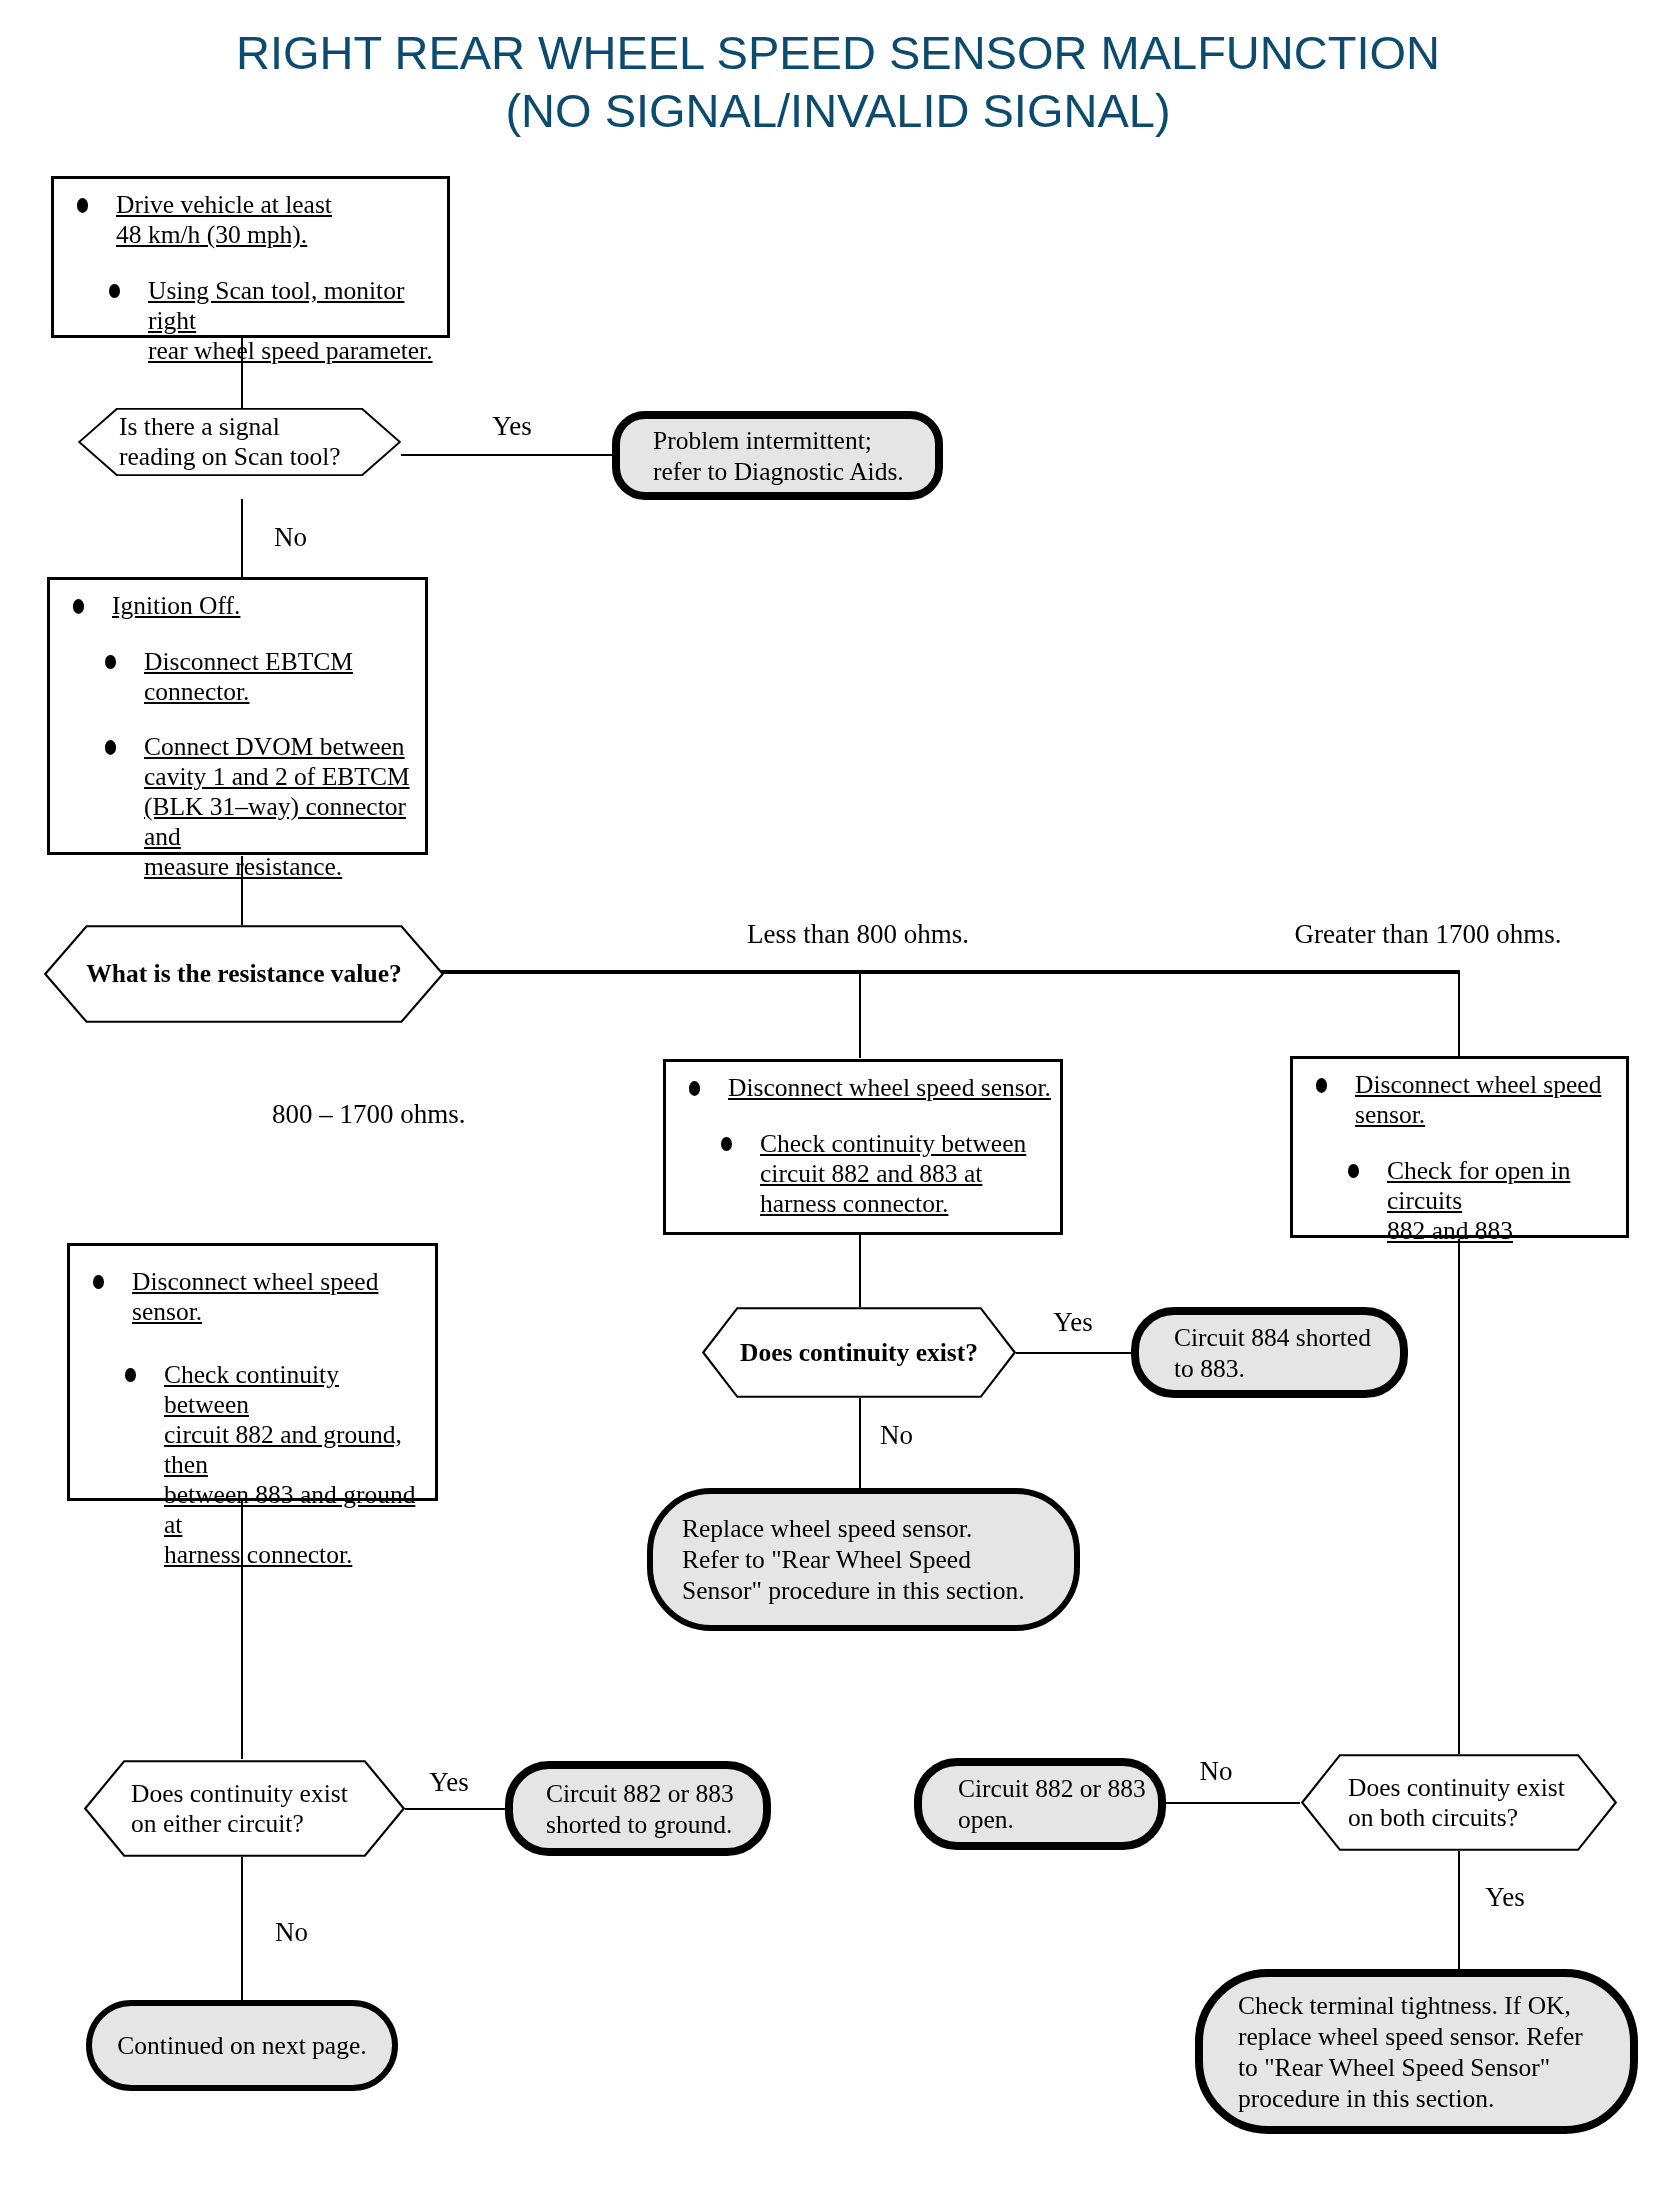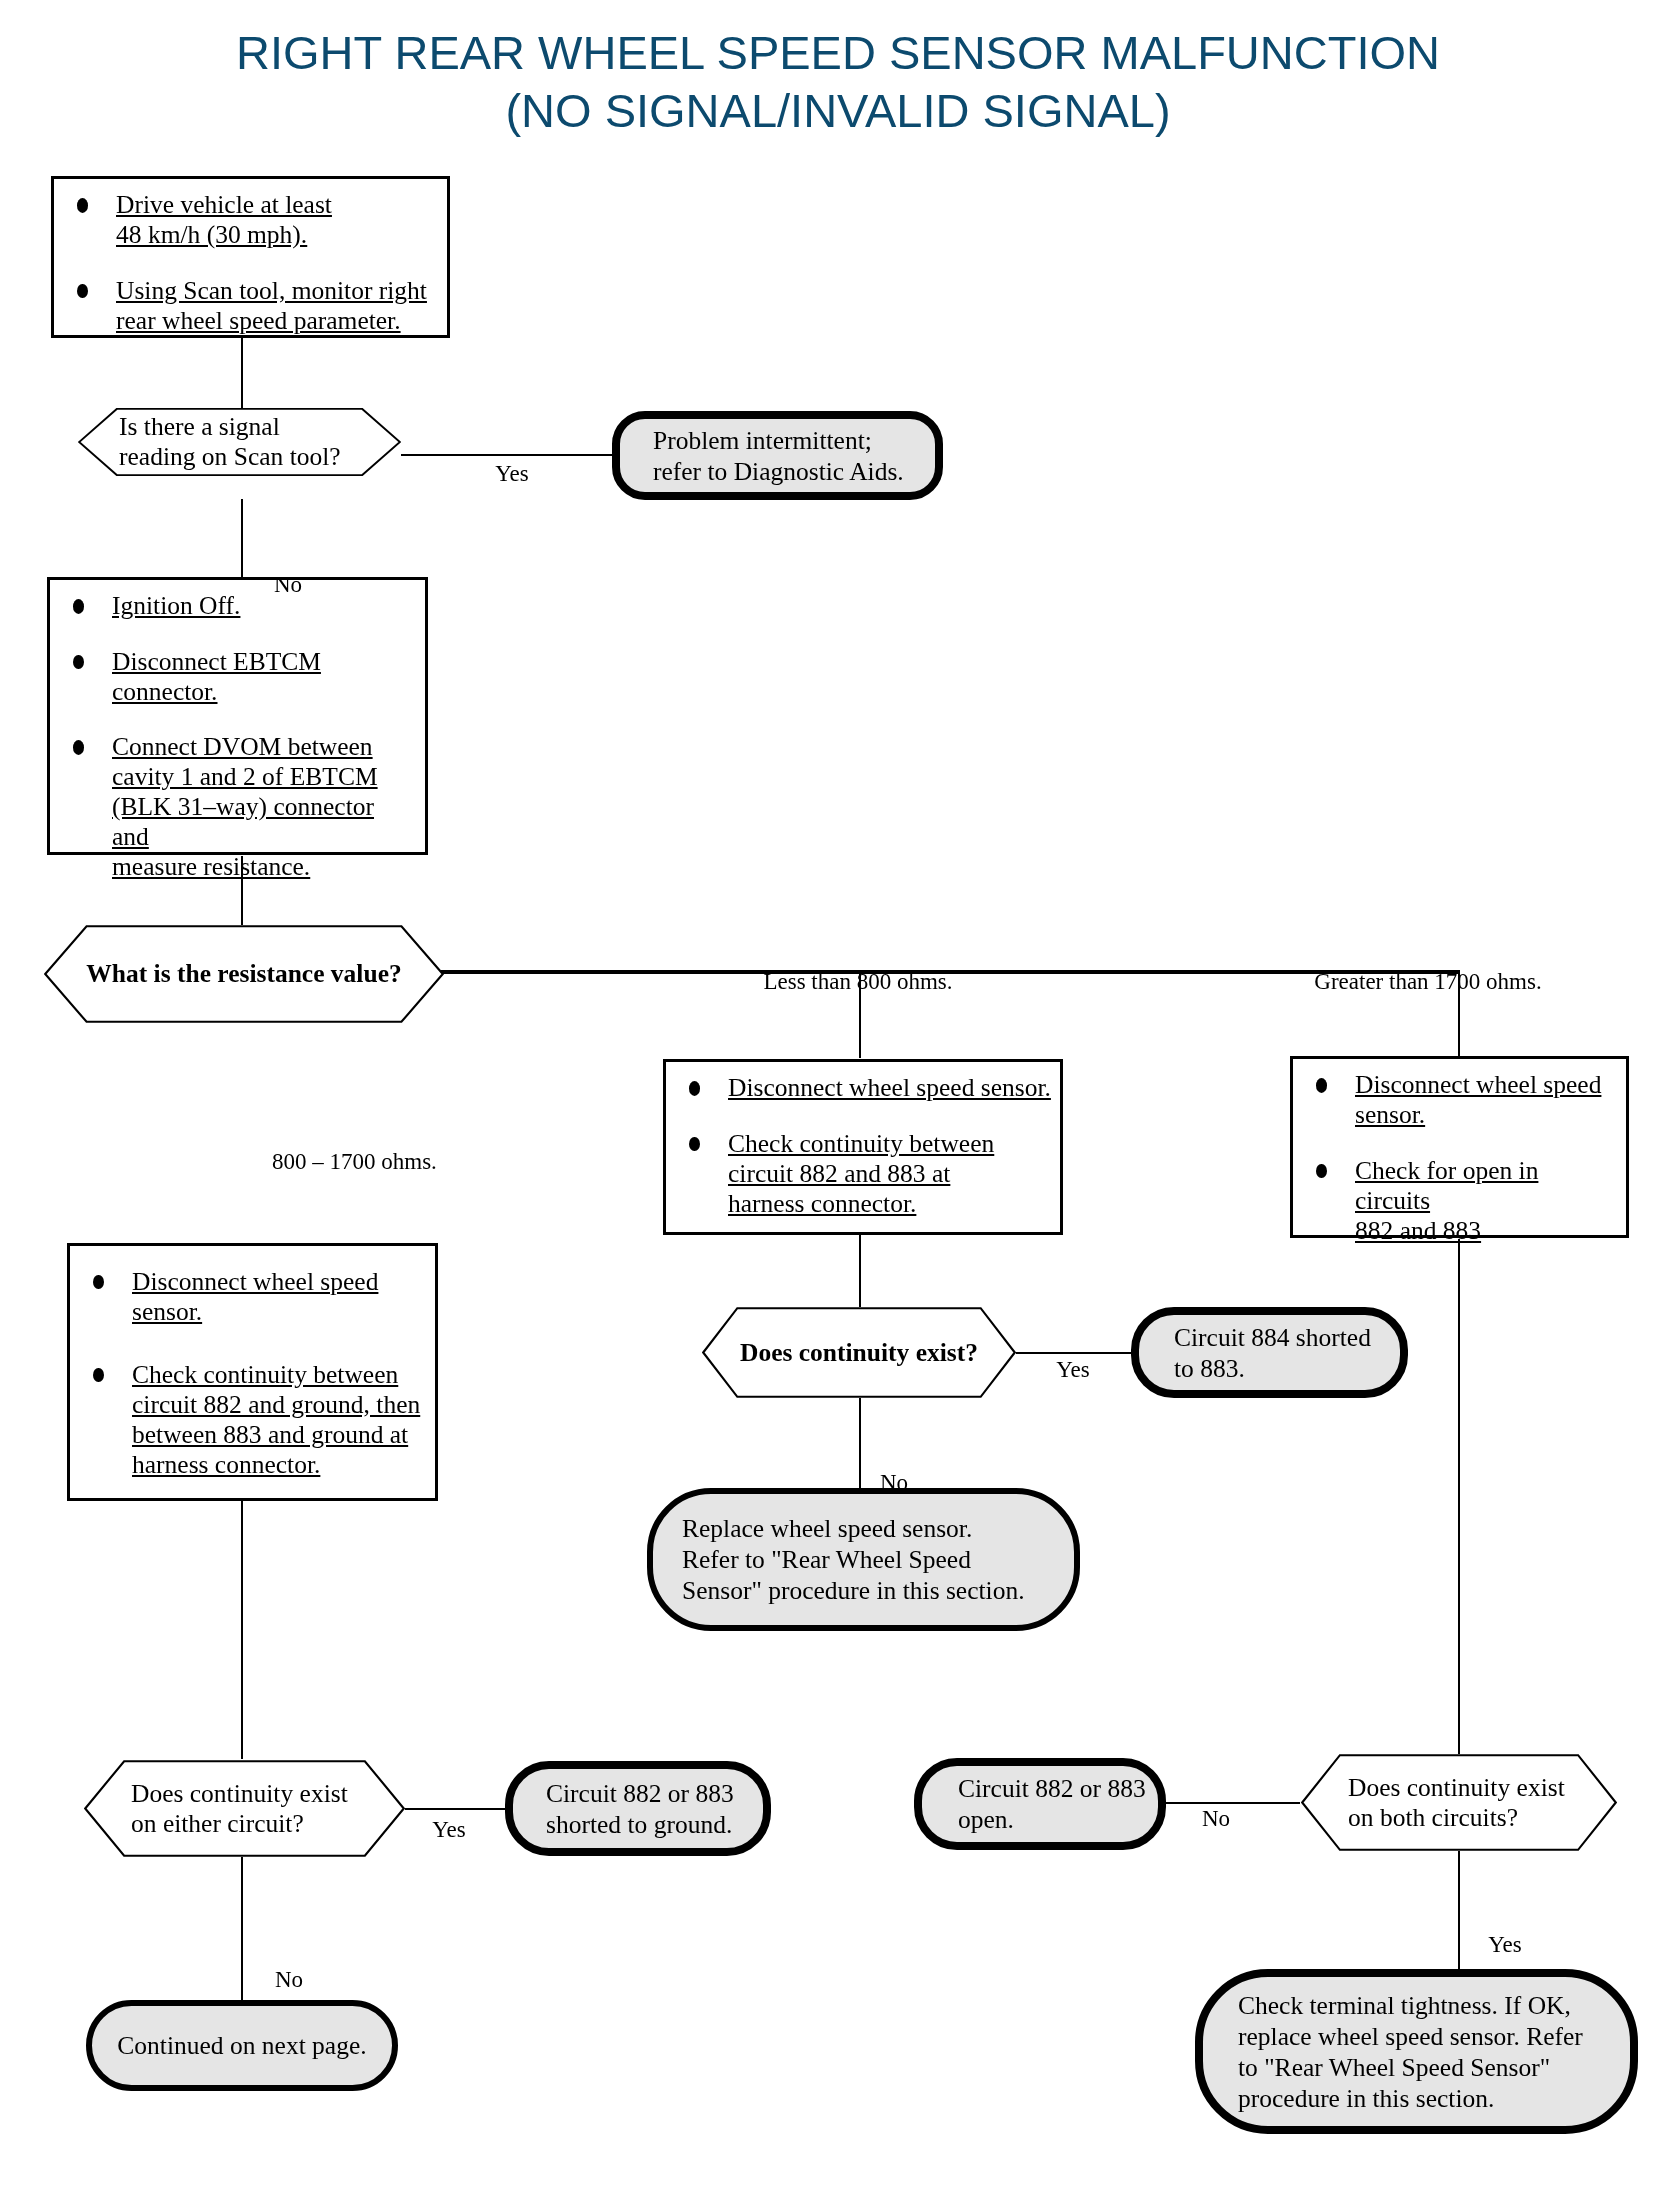--- a/index.html
+++ b/index.html
@@ -5,42 +5,42 @@
   html,body{margin:0;padding:0;background:#ffffff;}
   .page{position:relative;width:1676px;height:2205px;background:#ffffff;color:#000;
         font-family:"Liberation Serif", serif;overflow:hidden;}
   .title{position:absolute;left:0;top:24px;width:100%;text-align:center;
          font-family:"Liberation Sans", sans-serif;font-size:47px;line-height:58px;color:#0c4a6e;}
   .title div{white-space:pre;}
   
   .pbox{position:absolute;border:3.6px solid #000;background:#fff;box-sizing:border-box;}
   .blist{list-style:none;margin:0;padding:11px 8.5px 0 0;}
   .blist li{position:relative;padding-left:62px;font-size:25.5px;line-height:30px;}
-  .blist li + li{margin-top:25.5px;}
+  .blist li + li{margin-top:25.5px;margin-left:32px;}
   .blist li::before{content:"";position:absolute;left:23px;top:8px;width:11px;height:14.6px;
                     background:#000;border-radius:50%;}
   .blist .btxt{white-space:pre-line;text-decoration:underline;}
   .roomy .blist{padding-top:20.7px;}
   .roomy .blist li + li{margin-top:33px;}
   
   .hex{position:absolute;}
   .hex-svg{position:absolute;left:0;top:0;width:100%;height:100%;}
   .hex-svg polygon{fill:#ffffff;stroke:#000000;stroke-width:3.5;}
   .hex-text{position:absolute;left:0;top:0;right:0;bottom:0;display:flex;align-items:center;
             font-size:25.5px;line-height:30px;white-space:pre-line;}
   .hex-text.center{justify-content:center;text-align:center;font-weight:bold;}
   
   .term{position:absolute;border:8px solid #000;background:#e5e5e5;box-sizing:border-box;
         display:flex;align-items:center;}
   .term-text{font-size:25.5px;line-height:31px;white-space:pre-line;}
   .term.centered{justify-content:center;}
   
   .cline{position:absolute;background:#000;}
   
-  .elbl{position:absolute;font-size:23px;line-height:29px;white-space:pre;margin-top:47px;}
+  .elbl{position:absolute;font-size:27px;line-height:29px;white-space:pre;}
   .cx{transform:translateX(-50%);}
 </style>
 </head>
 <body>
 
 <div class="page">
 
   <div class="title">
     <div>RIGHT REAR WHEEL SPEED SENSOR MALFUNCTION</div>
     <div>(NO SIGNAL/INVALID SIGNAL)</div>

